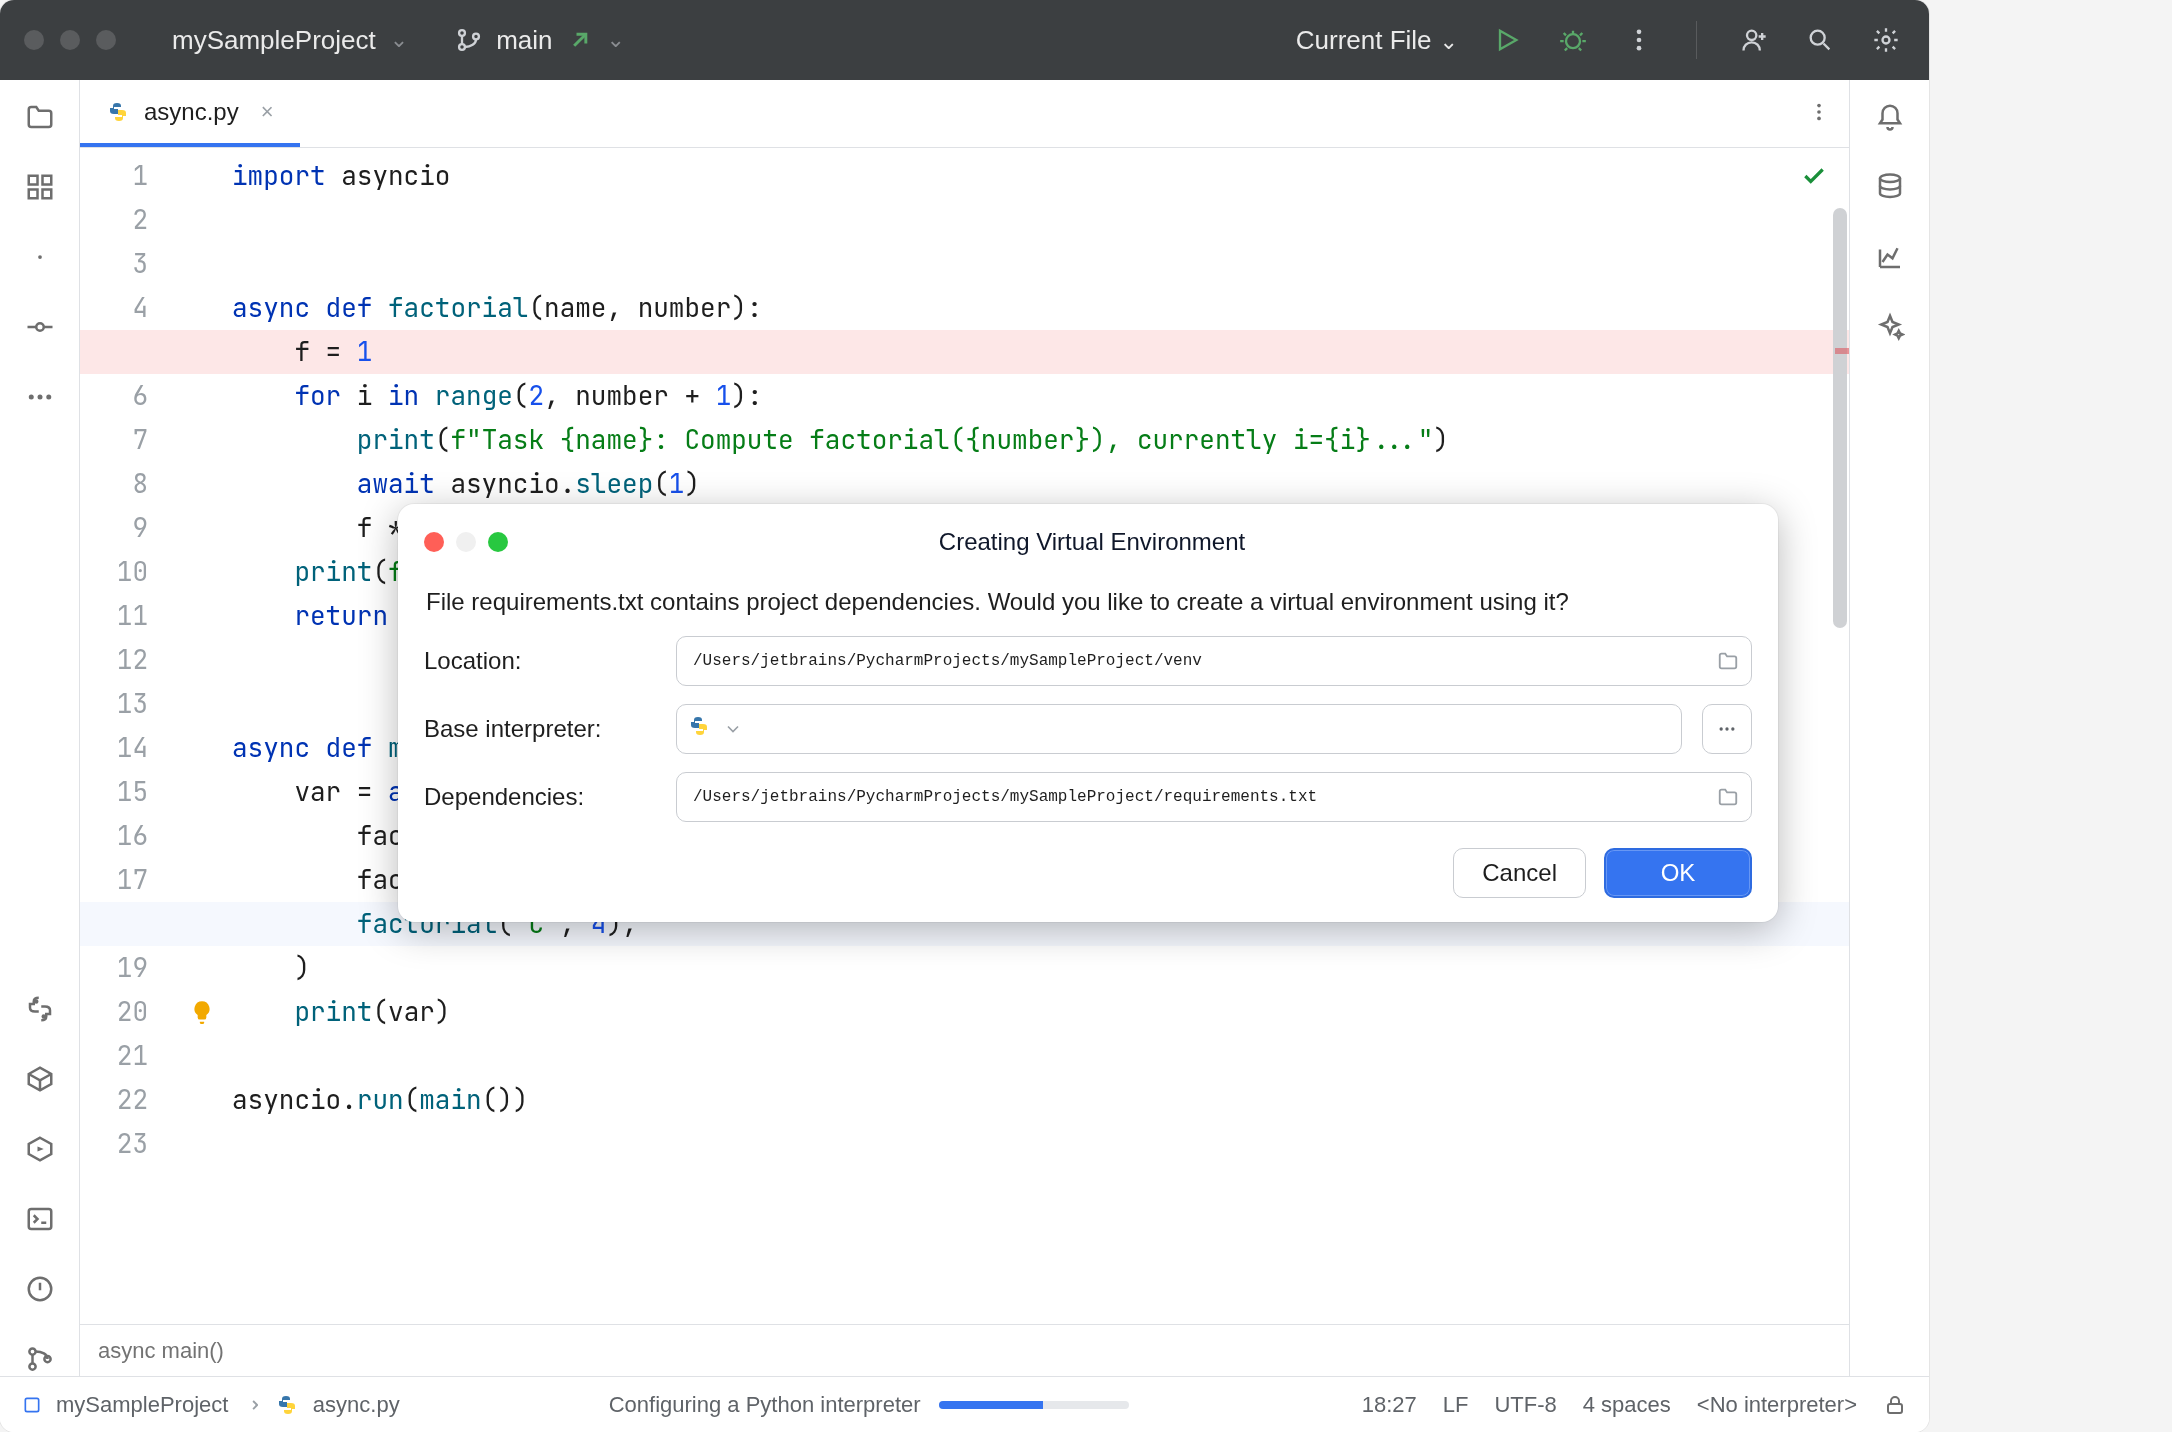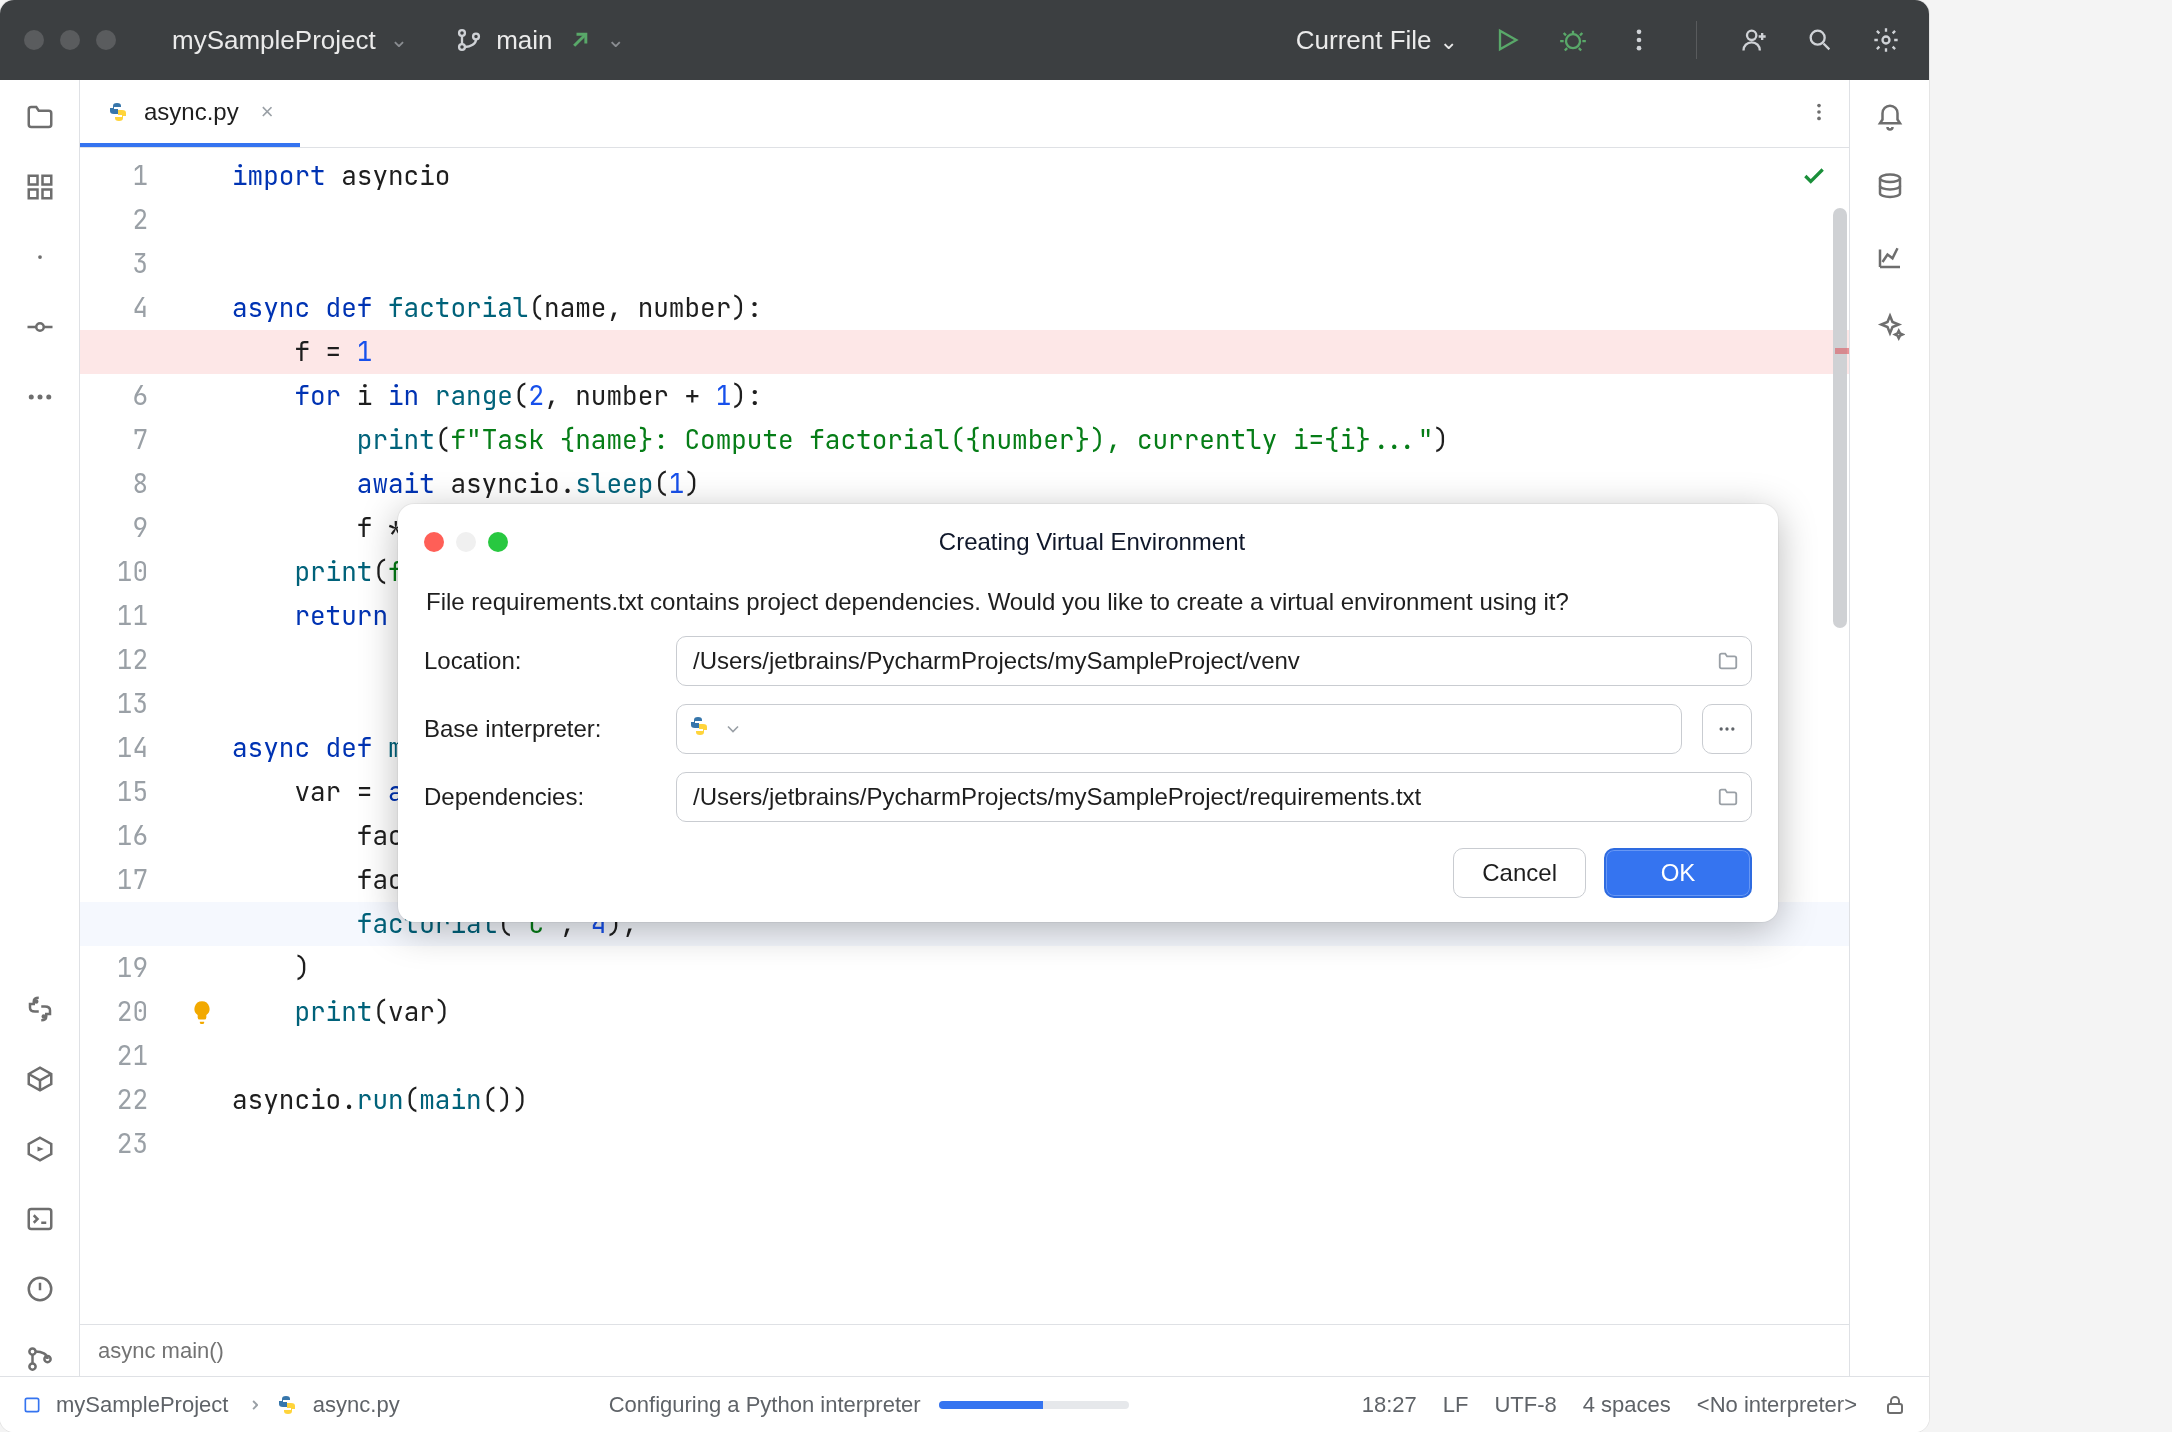--- a/index.html
+++ b/index.html
@@ -195,21 +195,21 @@
   .dlg-title { flex:1; text-align:center; font-weight:400; color:#0f172a; font-size:24px;}
   .dlg-msg { margin: 26px 2px 20px; color:#1e1e1e; font-size:24px;}
   .dlg-row { display:flex; align-items:center; gap:20px; margin-top:18px;}
   .dlg-label { width:232px; color:#1e1e1e;}
   .field {
     flex:1; display:flex; align-items:center; height:50px;
     border:1px solid #c9ccd1; border-radius:10px; padding: 0 12px 0 14px; gap:12px;
     background:#fff;
   }
   .field input {
-    border:0; outline:0; flex:1; font-size:24px; font-family:Liberation Sans, sans-serif; color:#1e1e1e; background:transparent;
+    border:0; outline:0; flex:1; font-size:16px; font-family:Liberation Mono, monospace; color:#1e1e1e; background:transparent;
   }
   .field .trailing { color:#9aa0a6; display:flex; align-items:center;}
   .iconbtn {
     width:50px; height:50px; border:1px solid #c9ccd1; border-radius:10px;
     display:flex; align-items:center; justify-content:center; color:#5f6368;
     background:#fff;
   }
   .dlg-actions { display:flex; justify-content:flex-end; gap:18px; margin-top:26px;}
   .btn { height:50px; padding:0 28px; border-radius:10px; border:1px solid #c9ccd1; background:#fff; font-size:24px; color:#1e1e1e; display:flex; align-items:center;}
   .btn.primary { background: var(--accent); color:#fff; border:2px solid var(--accent-border); box-shadow: inset 0 0 0 1px rgba(255,255,255,.25); min-width:148px; justify-content:center;}

